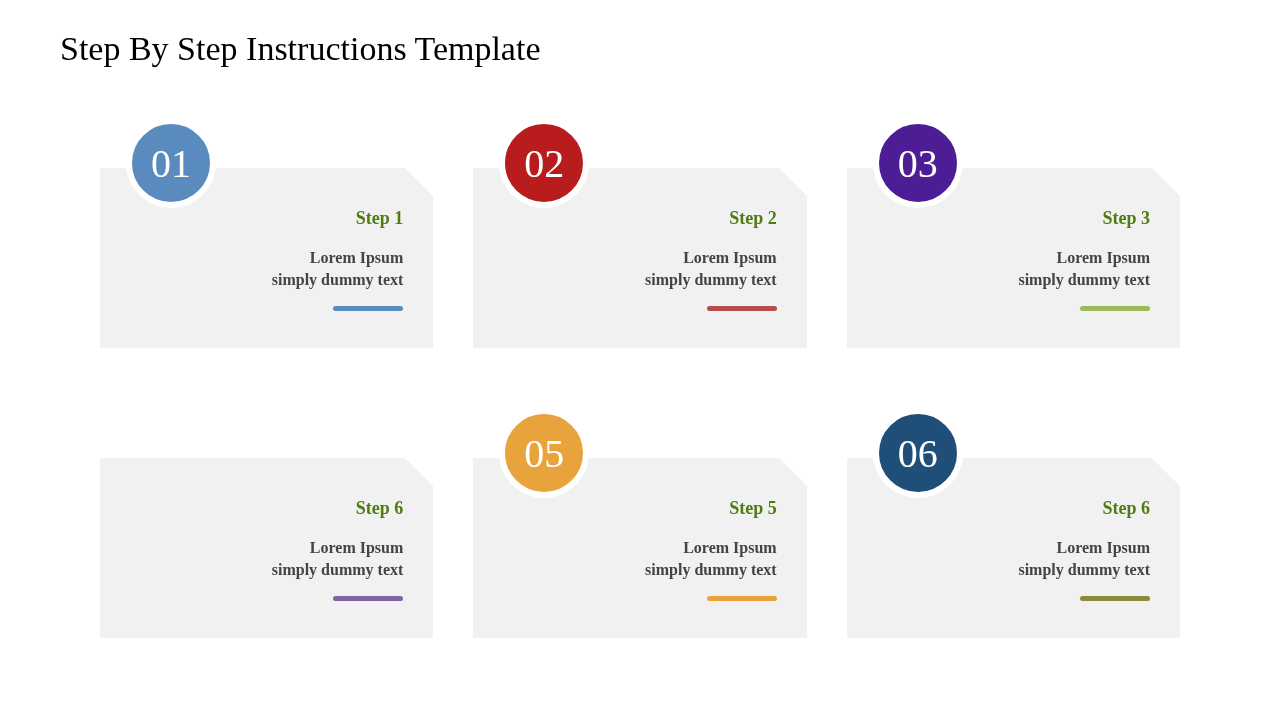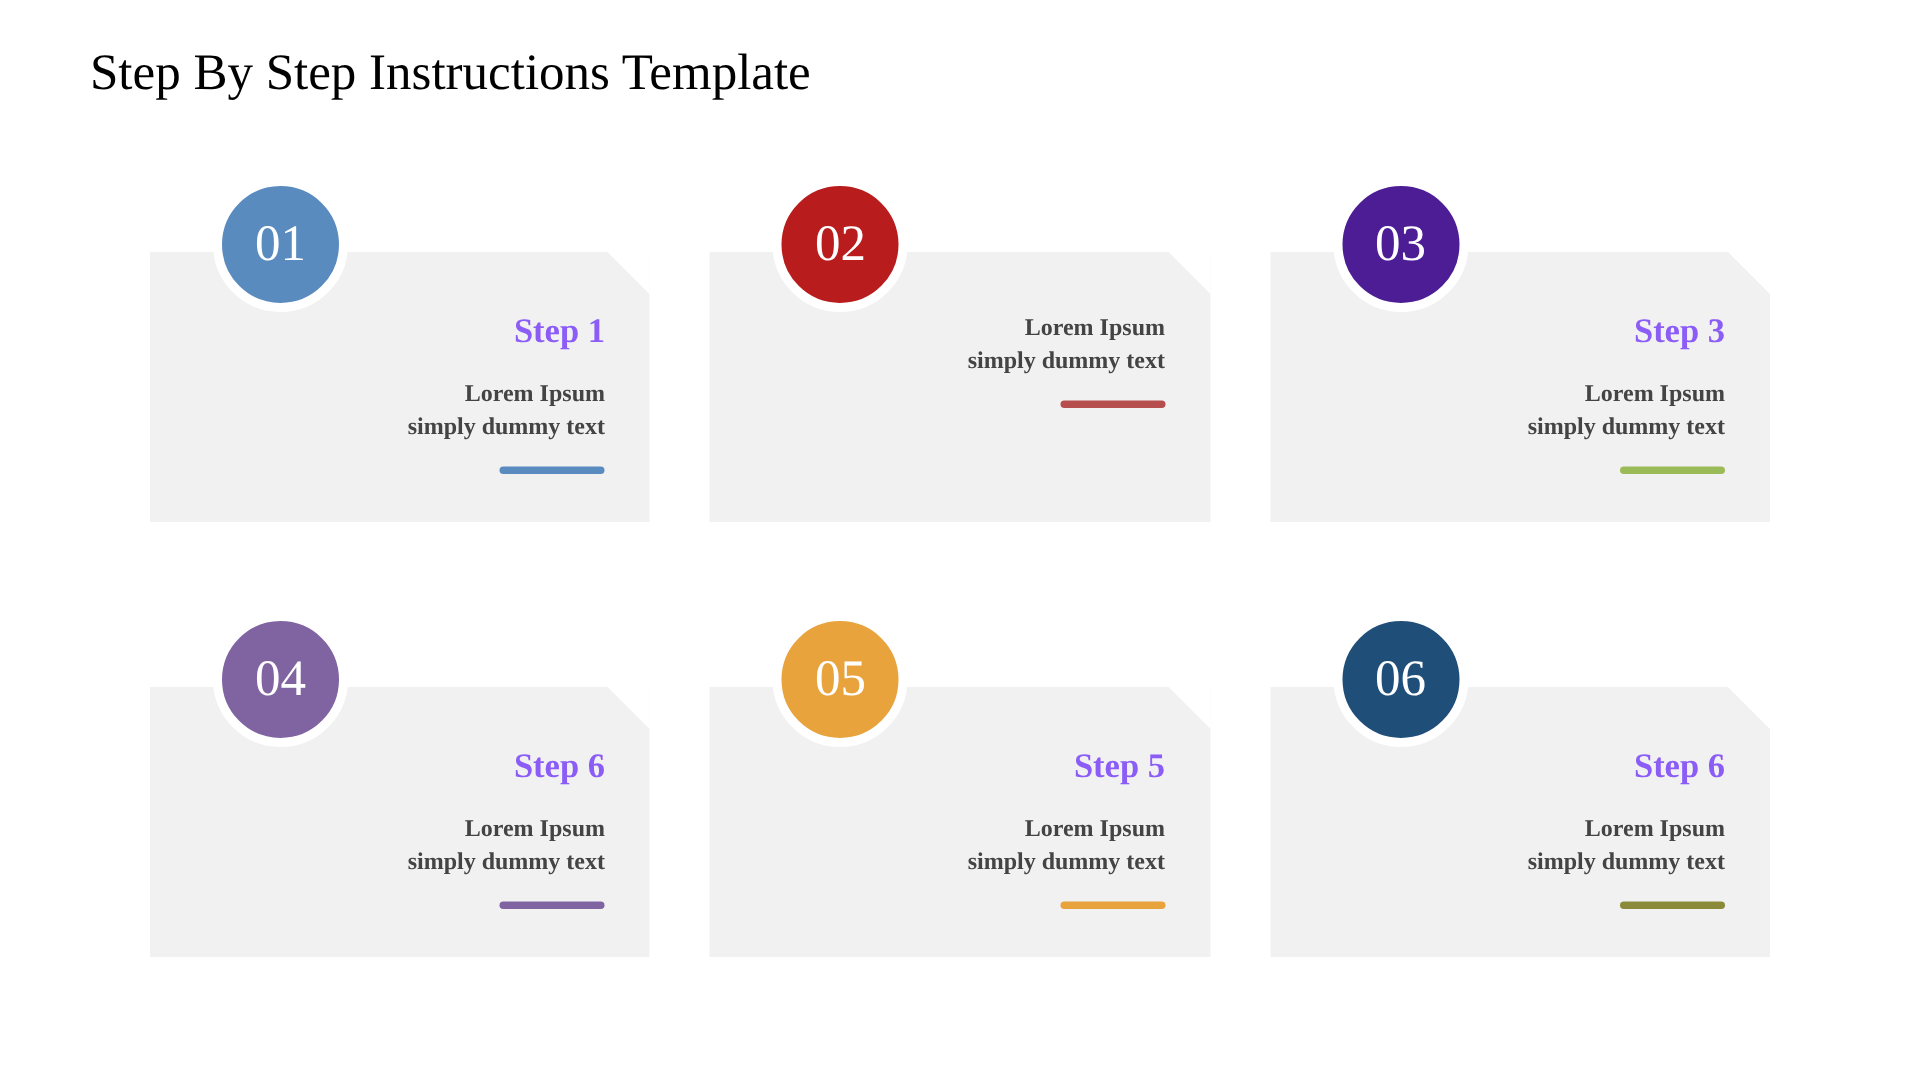--- a/index.html
+++ b/index.html
@@ -38,37 +38,37 @@
 .card::after {
   content:"";
   position:absolute;
   top:0; right:0;
   width:0; height:0;
   border-top:28px solid #fff;
   border-left:28px solid transparent;
 }
 .circle {
   position:absolute;
-  left:42px; top:0;
+  left:26px; top:0;
   width:90px; height:90px;
   border-radius:50%;
   border:6px solid #fff;
   display:flex;
   align-items:center;
   justify-content:center;
-  font-size:34px;
+  font-size:40px;
   font-weight:500;
   color:#fff;
   z-index:2;
   font-family: Georgia, serif;
 }
 .step-title {
-  font-size:23px;
+  font-size:18px;
   font-weight:700;
-  color:#8b5cf6;
+  color:#4d7c0f;
   margin-bottom:18px;
   font-family: Georgia, serif;
 }
 .step-body {
   font-size:16px;
   color:#444;
   line-height:1.4;
   font-family: Georgia, serif;
   font-weight: bold;
 }
@@ -93,20 +93,21 @@
         <span>Lorem Ipsum</span><br>
         <span>simply dummy text</span>
       </div>
       <div class="underline" style="background:#5a8bbf"></div>
     </div>
     <div class="circle" style="background:#5a8bbf">01</div>
   </div>
 
   <div class="step">
     <div class="card">
+      <div class="step-title">Step 2</div>
       <div class="step-body">
         <span>Lorem Ipsum</span><br>
         <span>simply dummy text</span>
       </div>
       <div class="underline" style="background:#b74e4e"></div>
     </div>
     <div class="circle" style="background:#b91c1c">02</div>
   </div>
 
   <div class="step">
@@ -123,21 +124,20 @@
 
   <div class="step">
     <div class="card">
       <div class="step-title">Step 6</div>
       <div class="step-body">
         <span>Lorem Ipsum</span><br>
         <span>simply dummy text</span>
       </div>
       <div class="underline" style="background:#8064a2"></div>
     </div>
-    <div class="circle" style="background:#8064a2">04</div>
   </div>
 
   <div class="step">
     <div class="card">
       <div class="step-title">Step 5</div>
       <div class="step-body">
         <span>Lorem Ipsum</span><br>
         <span>simply dummy text</span>
       </div>
       <div class="underline" style="background:#e8a33d"></div>

